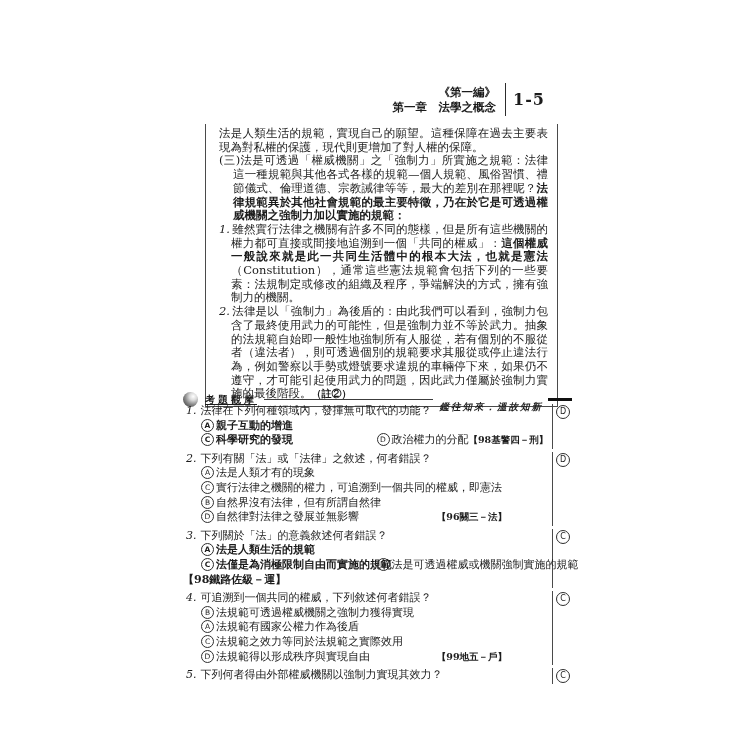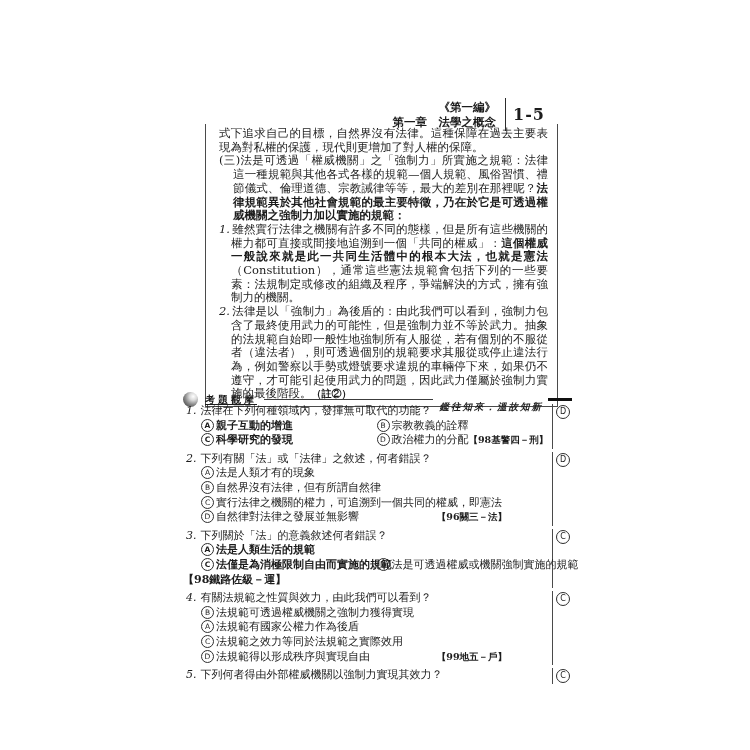--- a/index.html
+++ b/index.html
@@ -2,21 +2,21 @@
 <html><head>
 <meta charset="utf-8">
 <style>
   html,body{margin:0;padding:0;}
   body{
     width:750px;height:750px;background:#ffffff;
     font-family:"DejaVu Serif","Liberation Serif",serif;
     color:#1c1c1c;position:relative;overflow:hidden;
   }
   
-  .header{position:absolute;top:98px;right:205px;display:flex;align-items:center;}
+  .header{position:absolute;top:83px;right:205px;display:flex;align-items:center;}
   .header-title{text-align:right;font-weight:bold;font-size:11.5px;line-height:15px;}
   .header-bar{width:1px;height:33px;background:#2c2c2c;margin:0 7px 0 9px;}
   .header-page{font-size:16px;font-weight:bold;letter-spacing:1px;}
   
   .content-box{
     position:absolute;top:124px;left:205px;width:353px;box-sizing:border-box;
     border:1px solid #4a4a4a;border-top:none;
     padding:3px 9px 5px 13px;
     font-size:11.5px;line-height:13.7px;text-align:justify;
   }
@@ -70,21 +70,21 @@
   <div class="header">
     <div class="header-title">
       <div>《第一編》</div>
       <div>第一章　法學之概念</div>
     </div>
     <div class="header-bar"></div>
     <div class="header-page">1-5</div>
   </div>
 
   <div class="content-box">
-    <p>式下追求自己的目標，自然界沒有法律。這種保障在過去主要表現為對私權的保護，現代則更增加了對人權的保障。</p>
+    <p>法是人類生活的規範，實現自己的願望。這種保障在過去主要表現為對私權的保護，現代則更增加了對人權的保障。</p>
     <p class="hang1"><span>(三)法是可透過「權威機關」之「強制力」所實施之規範：法律這一種規範與其他各式各樣的規範—個人規範、風俗習慣、禮節儀式、倫理道德、宗教誡律等等，最大的差別在那裡呢？</span><b>法律規範異於其他社會規範的最主要特徵，乃在於它是可透過權威機關之強制力加以實施的規範：</b></p>
     <p class="sub"><span class="subnum">1.</span><span>雖然實行法律之機關有許多不同的態樣，但是所有這些機關的權力都可直接或間接地追溯到一個「共同的權威」：</span><b>這個權威一般說來就是此一共同生活體中的根本大法，也就是憲法</b><span>（Constitution），通常這些憲法規範會包括下列的一些要素：法規制定或修改的組織及程序，爭端解決的方式，擁有強制力的機關。</span></p>
     <p class="sub"><span class="subnum">2.</span><span>法律是以「強制力」為後盾的：由此我們可以看到，強制力包含了最終使用武力的可能性，但是強制力並不等於武力。抽象的法規範自始即一般性地強制所有人服從，若有個別的不服從者（違法者），則可透過個別的規範要求其服從或停止違法行為，例如警察以手勢或燈號要求違規的車輛停下來，如果仍不遵守，才可能引起使用武力的問題，因此武力僅屬於強制力實施的最後階段。</span><span class="note">（註②）</span></p>
   </div>
 
   <div class="exam-header">
     <div class="sphere"></div>
     <div class="exam-title">考題觀摩</div>
     <div class="exam-rule"></div>
     <div class="slogan">鑑往知來．溫故知新</div>
@@ -93,21 +93,20 @@
 
   <div class="questions">
       <div class="q-block">
         <div class="q-main">
           <div class="q-head">
             <span class="q-num">1.</span>
             <span class="q-text">法律在下列何種領域內，發揮無可取代的功能？</span>
           </div>
           <div class="opt-row">
             <span class="opt opt-cell1"><span class="okey">A</span>親子互動的增進</span>
-            <span class="opt opt-cell2"><span class="okey">B</span>宗教教義的詮釋</span>
           </div>
           <div class="opt-row">
             <span class="opt opt-cell1"><span class="okey">C</span>科學研究的發現</span>
             <span class="opt opt-cell2"><span class="okey">D</span>政治權力的分配</span>
             <span class="q-source">【98基警四－刑】</span>
           </div>
         </div>
         <div class="q-ans">
           <span class="circle">D</span>
         </div>
@@ -115,24 +114,24 @@
       <div class="q-block">
         <div class="q-main">
           <div class="q-head">
             <span class="q-num">2.</span>
             <span class="q-text">下列有關「法」或「法律」之敘述，何者錯誤？</span>
           </div>
           <div class="opt-row">
             <span class="opt"><span class="okey">A</span>法是人類才有的現象</span>
           </div>
           <div class="opt-row">
-            <span class="opt"><span class="okey">B</span>自然界沒有法律，但有所謂自然律</span>
+            <span class="opt"><span class="okey">C</span>實行法律之機關的權力，可追溯到一個共同的權威，即憲法</span>
           </div>
           <div class="opt-row">
-            <span class="opt"><span class="okey">C</span>實行法律之機關的權力，可追溯到一個共同的權威，即憲法</span>
+            <span class="opt"><span class="okey">B</span>自然界沒有法律，但有所謂自然律</span>
           </div>
           <div class="opt-row">
             <span class="opt"><span class="okey">D</span>自然律對法律之發展並無影響</span>
             <span class="q-source">【96關三－法】</span>
           </div>
         </div>
         <div class="q-ans">
           <span class="circle">D</span>
         </div>
       </div>
@@ -152,21 +151,21 @@
           <div class="q-source-line">【98鐵路佐級－運】</div>
         </div>
         <div class="q-ans">
           <span class="circle">C</span>
         </div>
       </div>
       <div class="q-block">
         <div class="q-main">
           <div class="q-head">
             <span class="q-num">4.</span>
-            <span class="q-text">有關法規範之性質與效力，由此我們可以看到？</span>
+            <span class="q-text">可追溯到一個共同的權威，下列敘述何者錯誤？</span>
           </div>
           <div class="opt-row">
             <span class="opt"><span class="okey">B</span>法規範可透過權威機關之強制力獲得實現</span>
           </div>
           <div class="opt-row">
             <span class="opt"><span class="okey">A</span>法規範有國家公權力作為後盾</span>
           </div>
           <div class="opt-row">
             <span class="opt"><span class="okey">C</span>法規範之效力等同於法規範之實際效用</span>
           </div>

